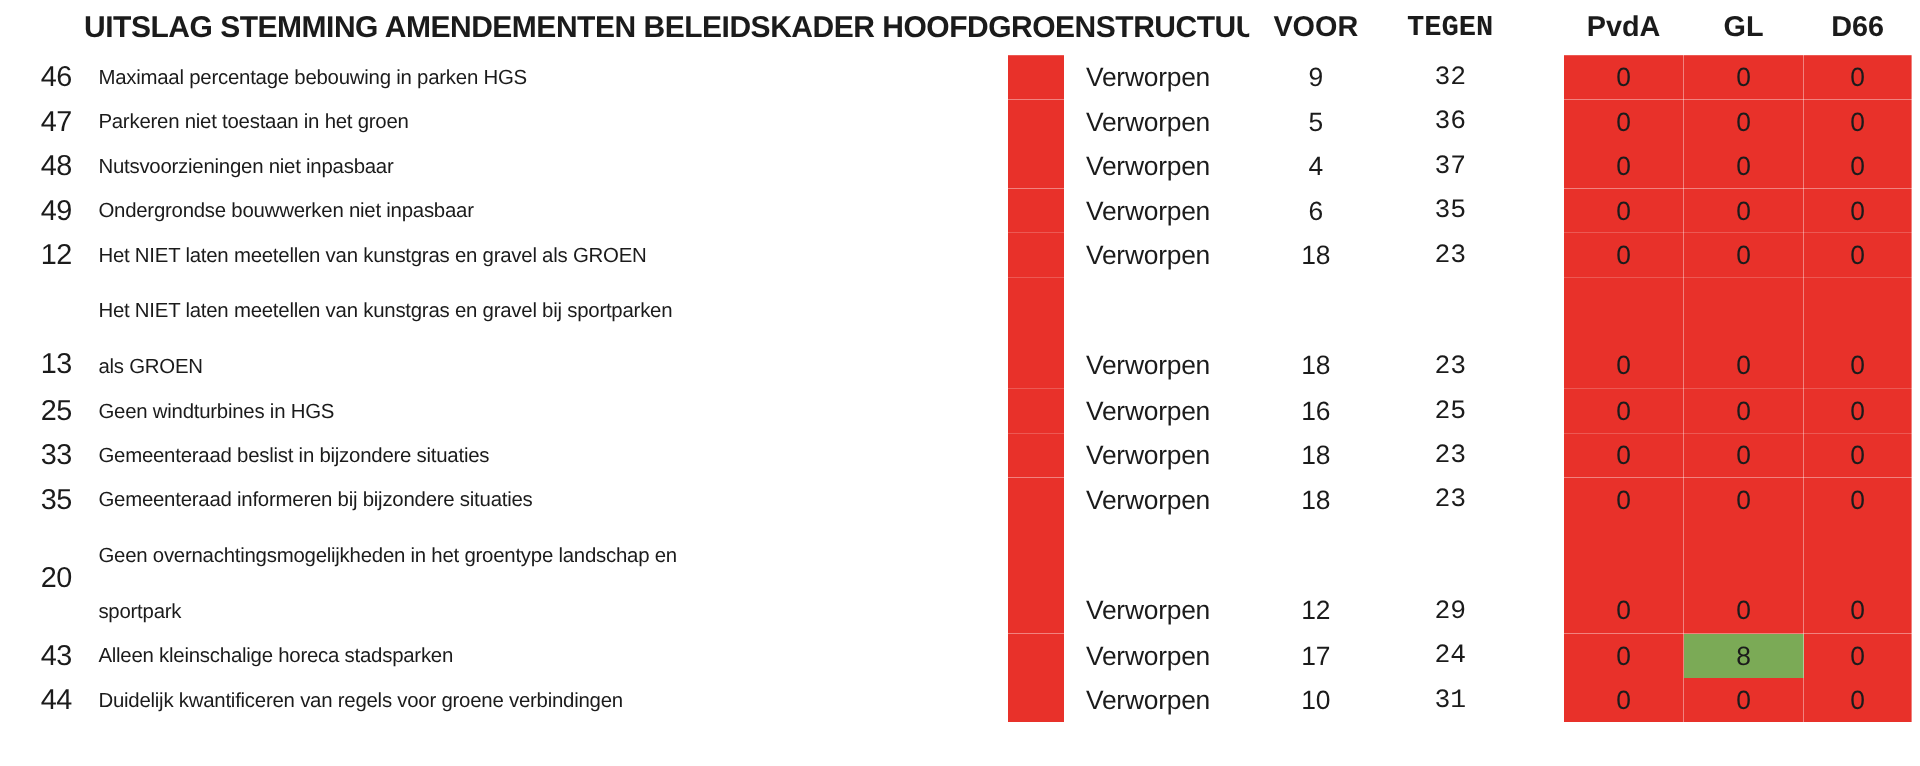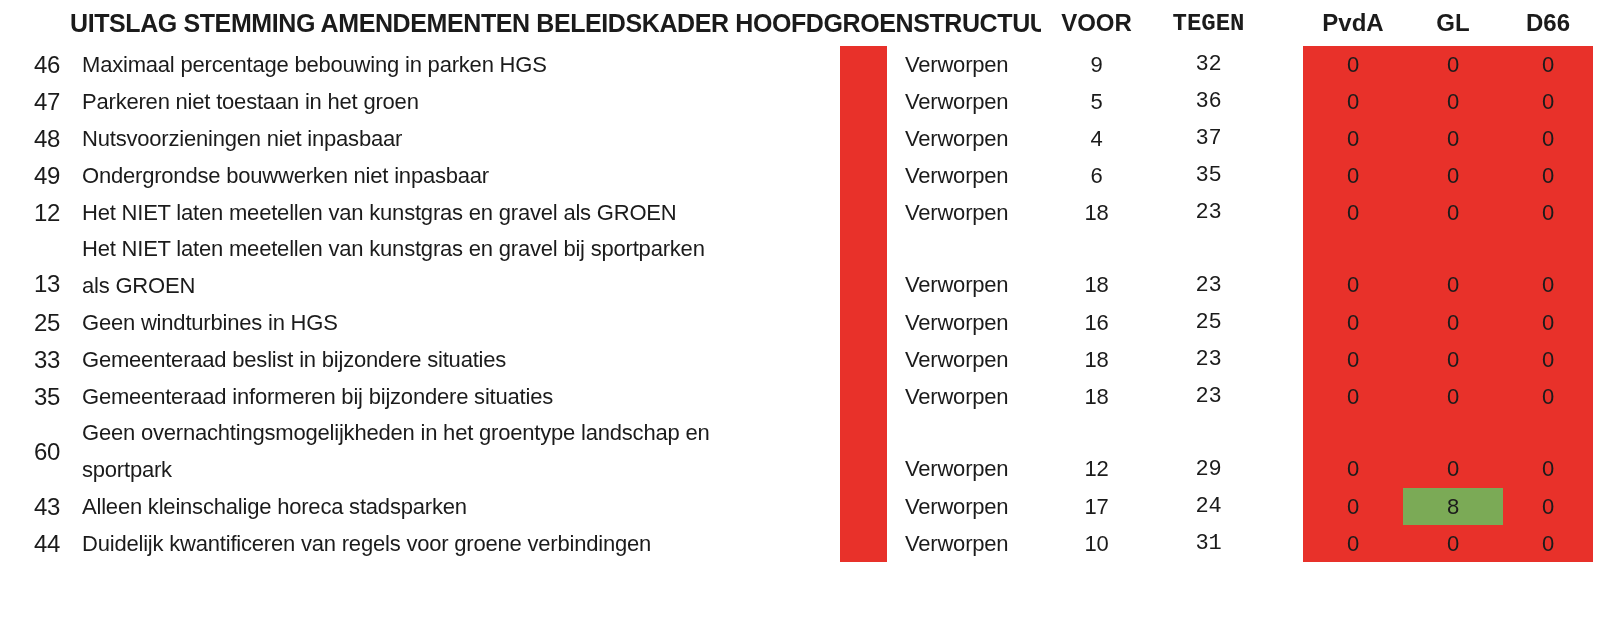--- a/index.html
+++ b/index.html
@@ -40,26 +40,26 @@
   .num {
     font-size: 24px;
     text-align: right;
     padding-right: 6px;
     letter-spacing: -0.3px;
   }
   .num-bottom { vertical-align: bottom; padding-bottom: 6px; text-align: right; }
   .num-middle { vertical-align: middle; }
 
   .desc {
-    font-size: 22px;
+    font-size: 17px;
     padding-left: 16px;
     letter-spacing: -0.2px;
     white-space: nowrap;
   }
-  .desc .line { line-height: 36.5px; white-space: nowrap; }
+  .desc .line { line-height: 36.5px; white-space: nowrap; margin-top: 10px; }
 
   .status {
     font-size: 22px;
     padding-left: 18px;
     letter-spacing: -0.2px;
     white-space: nowrap;
   }
   .val {
     font-size: 22px;
     text-align: center;
@@ -199,21 +199,21 @@
     <td style="background-color: rgb(232, 49, 42);"></td>
     <td class="status">Verworpen</td>
     <td class="val">18</td>
     <td class="val tegen-pad">23</td>
     <td class="val" style="background-color: rgb(232, 49, 42);">0</td>
     <td class="val" style="background-color: rgb(232, 49, 42);">0</td>
     <td class="val" style="background-color: rgb(232, 49, 42);">0</td>
   </tr>
 
   <tr class="row double">
-    <td class="num num-middle">60</td>
+    <td class="num num-middle">20</td>
     <td class="desc">
       <div class="line">Geen overnachtingsmogelijkheden in het groentype landschap en</div>
       <div class="line">sportpark</div>
     </td>
     <td style="background-color: rgb(232, 49, 42);"></td>
     <td class="status vbottom">Verworpen</td>
     <td class="val vbottom">12</td>
     <td class="val vbottom tegen-pad">29</td>
     <td class="val vbottom" style="background-color: rgb(232, 49, 42);">0</td>
     <td class="val vbottom" style="background-color: rgb(232, 49, 42);">0</td>

